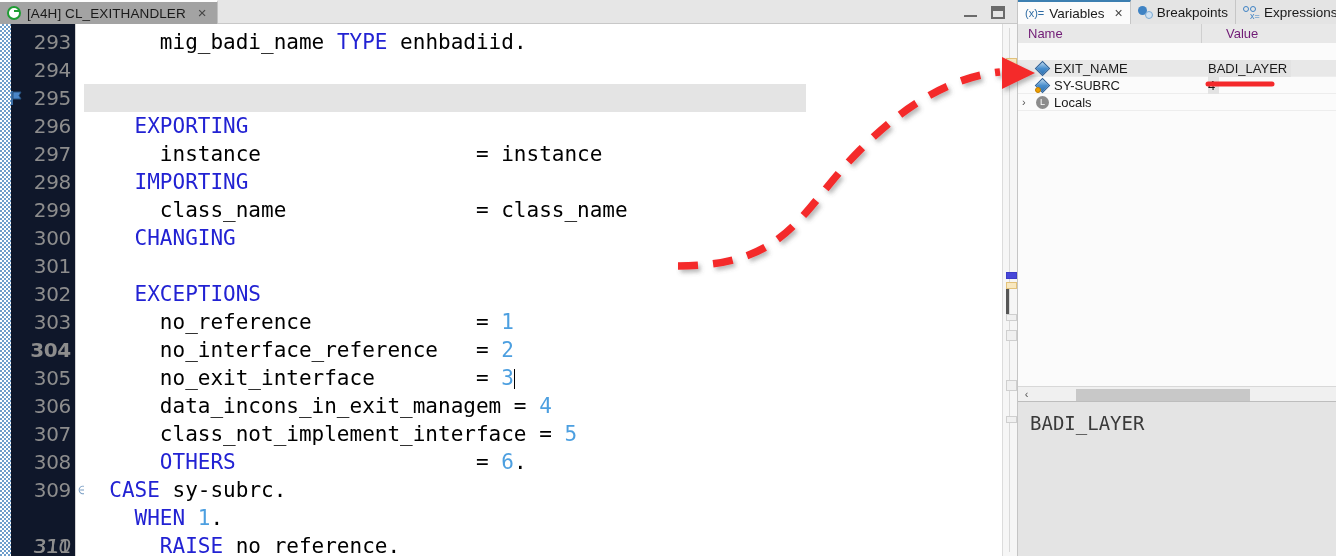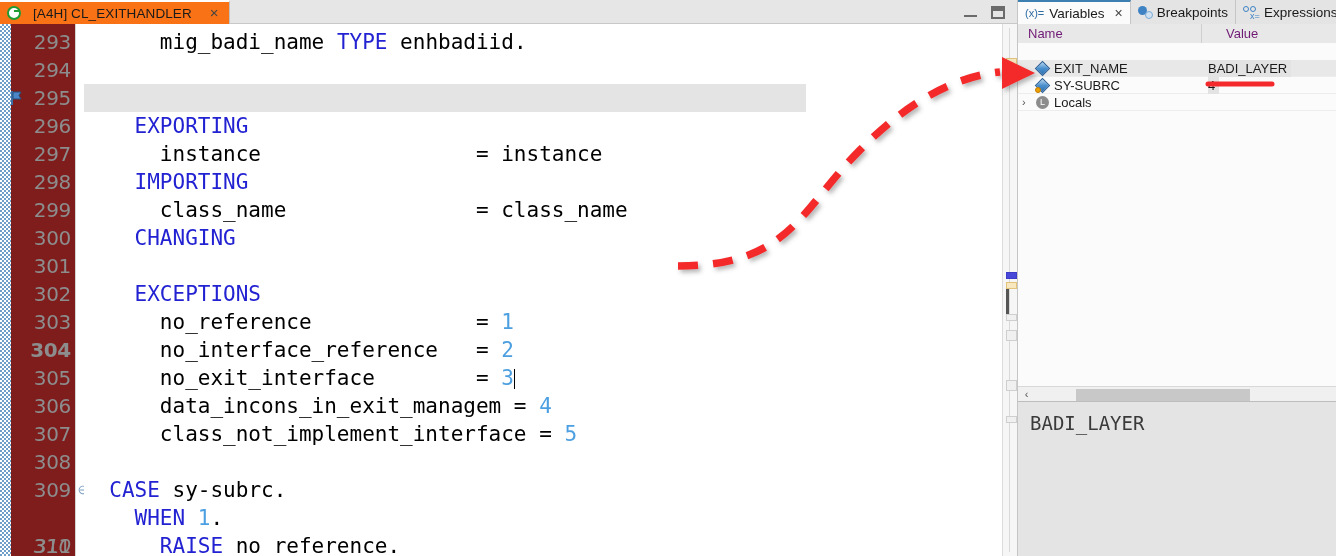--- a/index.html
+++ b/index.html
@@ -16,25 +16,25 @@
     position: absolute; left: 0; top: 0; width: 1017px; height: 556px;
     background: #ffffff;
   }
   #editor-tabbar {
     position: absolute; left: 0; top: 0; width: 1017px; height: 24px;
     background: #e6e6e6;
     border-bottom: 1px solid #c8c8c8;
   }
   .etab {
     position: absolute; left: 0; top: 0; height: 24px;
-    background: #f97316;
+    background: #a3a3a3;
     border-right: 1px solid #c0c0c0;
     display: flex; align-items: center;
     padding: 0 8px 0 7px;
-    gap: 12px;
+    gap: 6px;
     border-top: 2px solid #fdfdfd;
   }
   .etab-icon {
     width: 14px; height: 14px; flex: none;
     border-radius: 50%;
     border: 2px solid #1f9d33;
     background: #ffffff;
     position: relative;
   }
   .etab-icon::after {
@@ -68,21 +68,21 @@
 
   
   #change-strip {
     position: absolute; left: 0; top: 24px; width: 11px; height: 532px;
     background-image:
       repeating-conic-gradient(#6f9ecb 0% 25%, #ffffff 0% 50%);
     background-size: 4px 4px;
   }
   #gutter {
     position: absolute; left: 11px; top: 24px; width: 65px; height: 532px;
-    background: #7f1d1d;
+    background: #0f172a;
     border-right: 1px solid #d4d4d4;
   }
   #gutter2 {
     position: absolute; left: 76px; top: 24px; width: 8px; height: 532px;
     background: #ffffff;
   }
   #code-area {
     position: absolute; left: 84px; top: 24px; width: 918px; height: 532px;
     background: #ffffff; overflow: hidden;
   }
@@ -325,20 +325,21 @@
         <div class="codeline" style="top: 144px;"><span>    </span><span class="kw">IMPORTING</span></div>
         <div class="codeline" style="top: 116px;"><span>      instance                 = instance</span></div>
         <div class="codeline" style="top: 172px;"><span>      class_name               = class_name</span></div>
         <div class="codeline" style="top: 200px;"><span>    </span><span class="kw">CHANGING</span></div>
         <div class="codeline" style="top: 256px;"><span>    </span><span class="kw">EXCEPTIONS</span></div>
         <div class="codeline" style="top: 284px;"><span>      no_reference             = </span><span class="num">1</span></div>
         <div class="codeline" style="top: 312px;"><span>      no_interface_reference   = </span><span class="num">2</span></div>
         <div class="codeline" style="top: 340px;"><span>      no_exit_interface        = </span><span class="num">3</span><span class="caret"></span></div>
         <div class="codeline" style="top: 368px;"><span>      data_incons_in_exit_managem = </span><span class="num">4</span></div>
         <div class="codeline" style="top: 396px;"><span>      class_not_implement_interface = </span><span class="num">5</span></div>
+        <div class="codeline" style="top: 424px;"><span>      </span><span class="kw">OTHERS</span><span>                   = </span><span class="num">6</span><span>.</span></div>
         <div class="codeline" style="top: 452px;"><span>  </span><span class="kw">CASE</span><span> sy-subrc.</span></div>
         <div class="codeline" style="top: 480px;"><span>    </span><span class="kw">WHEN</span><span> </span><span class="num">1</span><span>.</span></div>
         <div class="codeline" style="top: 508px;"><span>      </span><span class="kw">RAISE</span><span> no_reference.</span></div>
       </div>
 
     <div id="ruler">
       <div id="ruler-track"></div>
       <div id="ruler-thumb" style="top: 262px; height: 32px;"></div>
     <div class="rmark amber" style="top: 34px;"></div>
         <div class="rmark blue" style="top: 248px;"></div>

